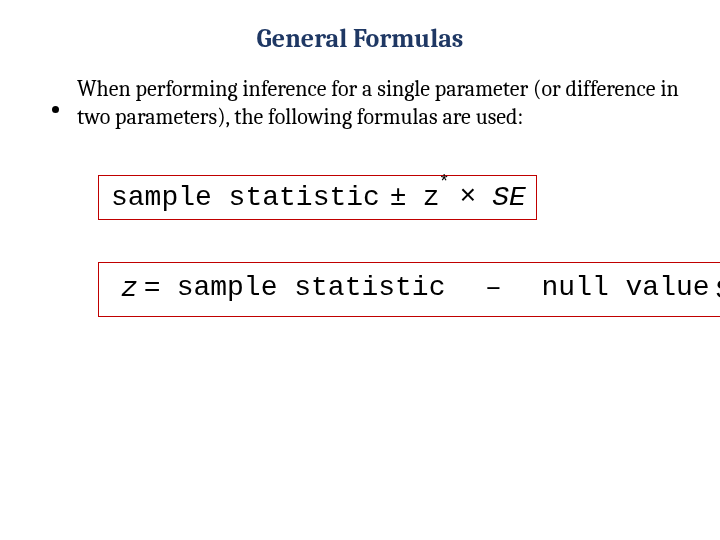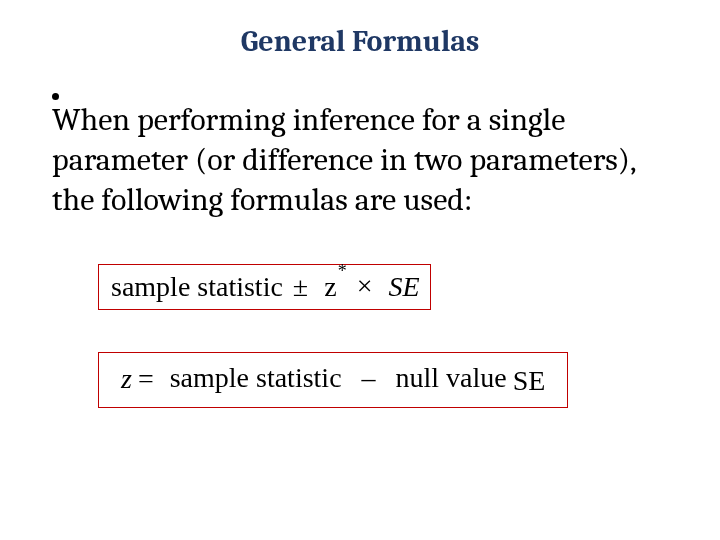--- a/index.html
+++ b/index.html
@@ -11,32 +11,31 @@
     color: #000;
     overflow: hidden;
   }
   .slide {
     width: 100%;
     height: 100%;
     padding: 24px 40px 40px 40px;
   }
   .title {
     text-align: center;
-    font-size: 30px;
+    font-size: 26px;
     font-weight: bold;
     color: #1f3864;
     margin-bottom: 22px;
   }
   .bullet-row {
     display: flex;
-    align-items: flex-start;
-    font-size: 32px;
+    align-items: center;
+    font-size: 22px;
     line-height: 1.25;
     padding-left: 12px;
-    flex-direction: column;
   }
   .bullet-dot {
     width: 7px;
     height: 7px;
     border-radius: 50%;
     background: #000;
     margin-top: 12px;
     margin-right: 18px;
     flex-shrink: 0;
   }
@@ -49,21 +48,21 @@
     flex-direction: column;
     gap: 42px;
     padding-left: 58px;
   }
   .formula-box {
     border: 1.5px solid #c00000;
     padding: 8px 22px 10px 22px;
     display: inline-flex;
     align-items: center;
     width: fit-content;
-    font-family: Liberation Serif, serif;
+    font-family: Liberation Mono, monospace;
     font-size: 28px;
   }
   .formula-box.first {
     padding: 6px 10px 6px 12px;
   }
   .roman { font-style: normal; }
   .ital { font-style: italic; }
   .sp { display: inline-block; width: 10px; }
   .spn { display: inline-block; width: 6px; }
   .mult { display:inline-block; position:relative; top:-1px; }

